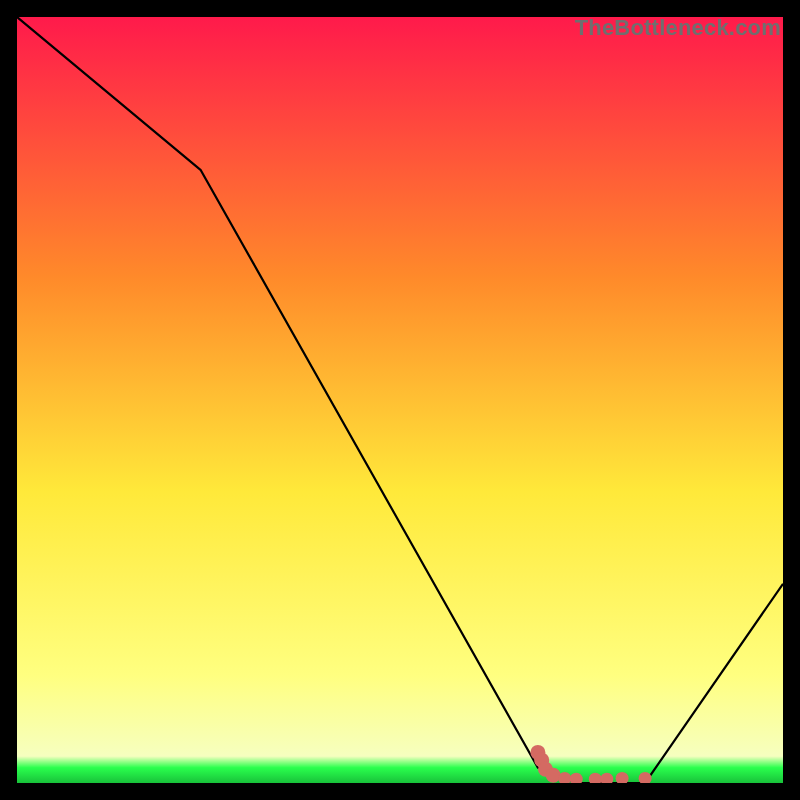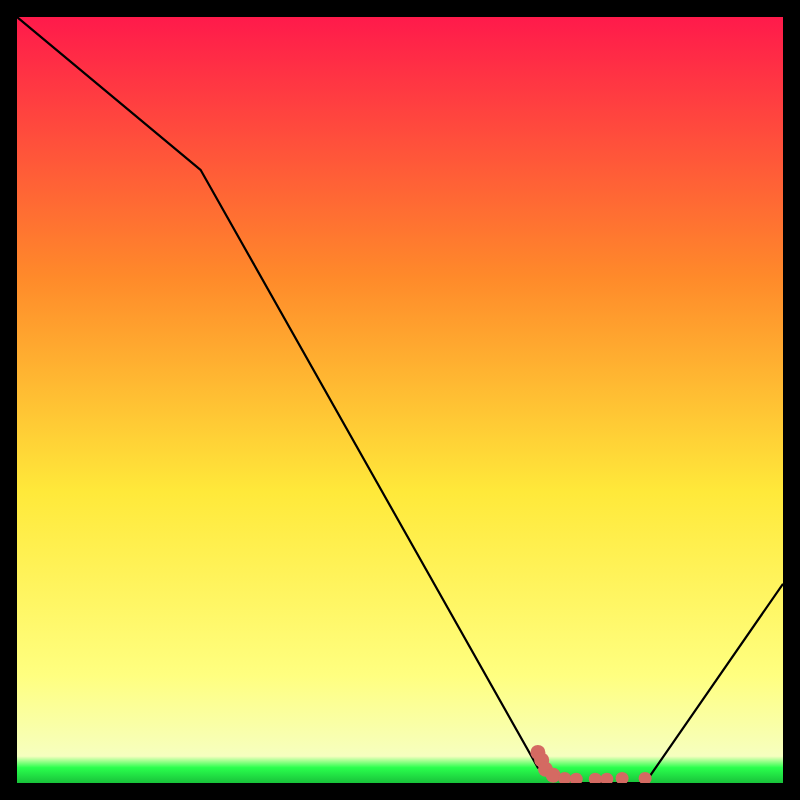--- a/index.html
+++ b/index.html
@@ -37,20 +37,21 @@
     z-index: 50;
   }
   svg {
     display: block;
   }
 </style>
 </head>
 <body>
 
 <div class="frame">
+  <div class="watermark">TheBottleneck.com</div>
   <svg class="plot-area" width="766" height="766" viewBox="0 0 766 766" preserveAspectRatio="none">
     <defs>
       <linearGradient id="bg-grad" x1="0" y1="0" x2="0" y2="1">
         <stop id="g0" offset="0%" stop-color="#ff1a4b"></stop>
         <stop id="g1" offset="34%" stop-color="#ff8a2a"></stop>
         <stop id="g2" offset="62%" stop-color="#ffe93a"></stop>
         <stop id="g3" offset="86%" stop-color="#ffff80"></stop>
         <stop id="g4" offset="96.5%" stop-color="#f6ffbf"></stop>
         <stop id="g5" offset="98%" stop-color="#2aff4d"></stop>
         <stop id="g6" offset="100%" stop-color="#18c23a"></stop>

